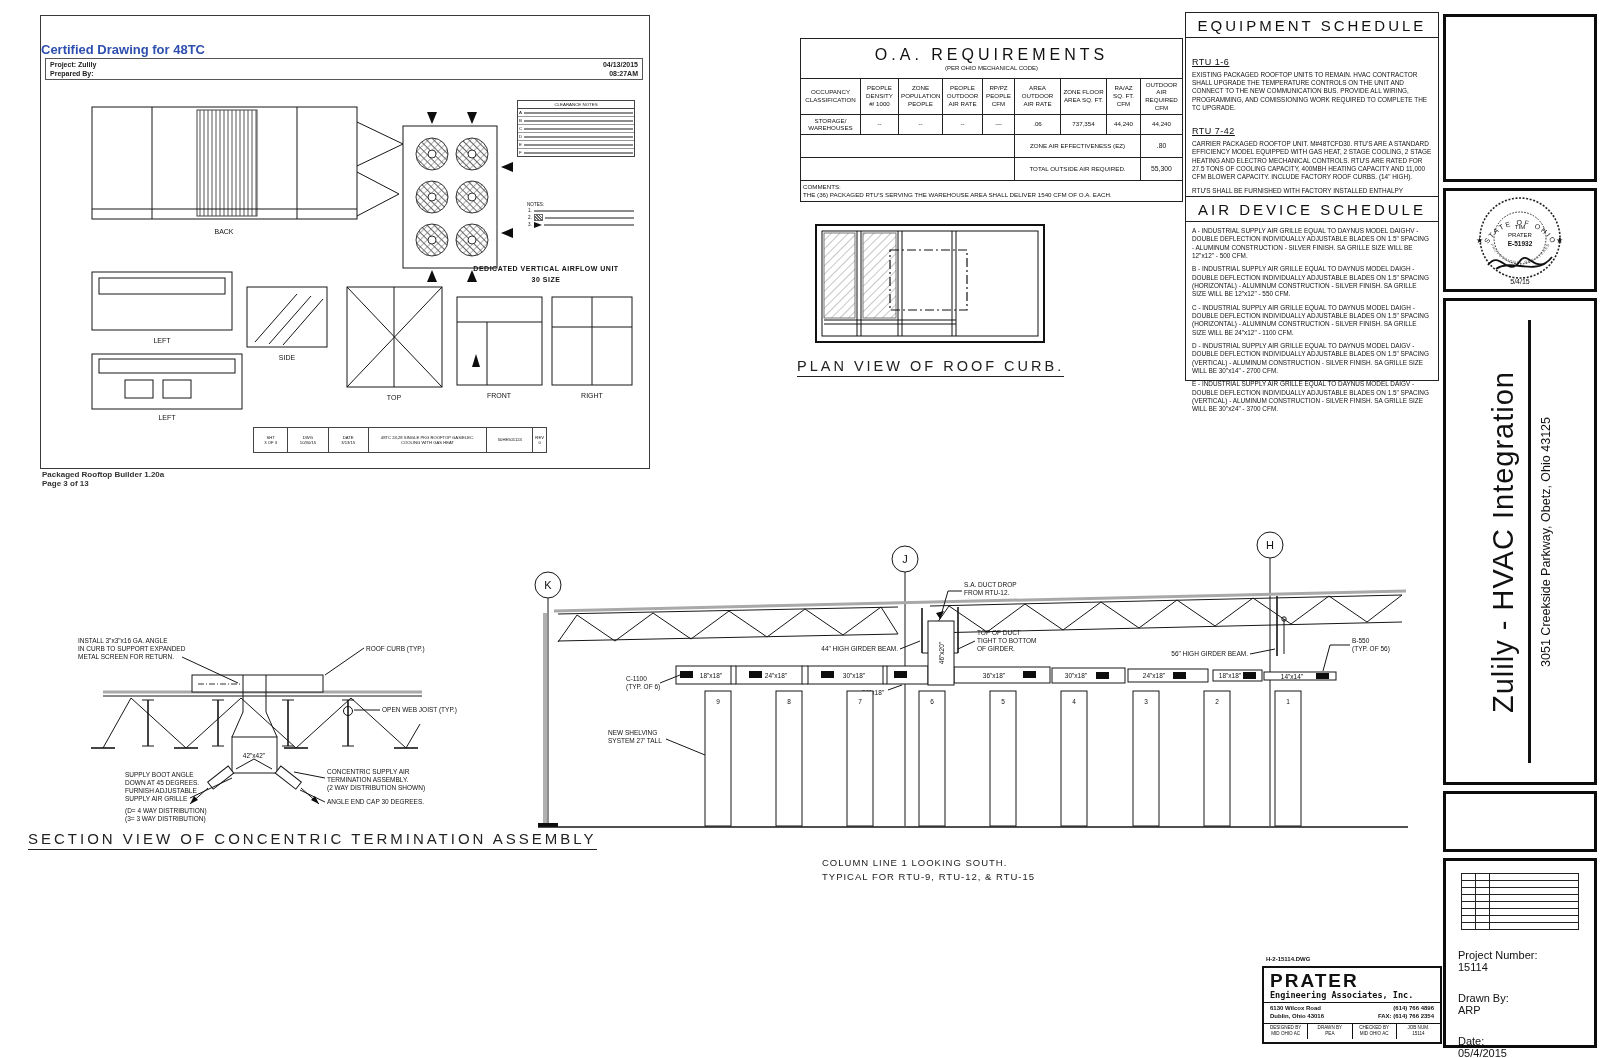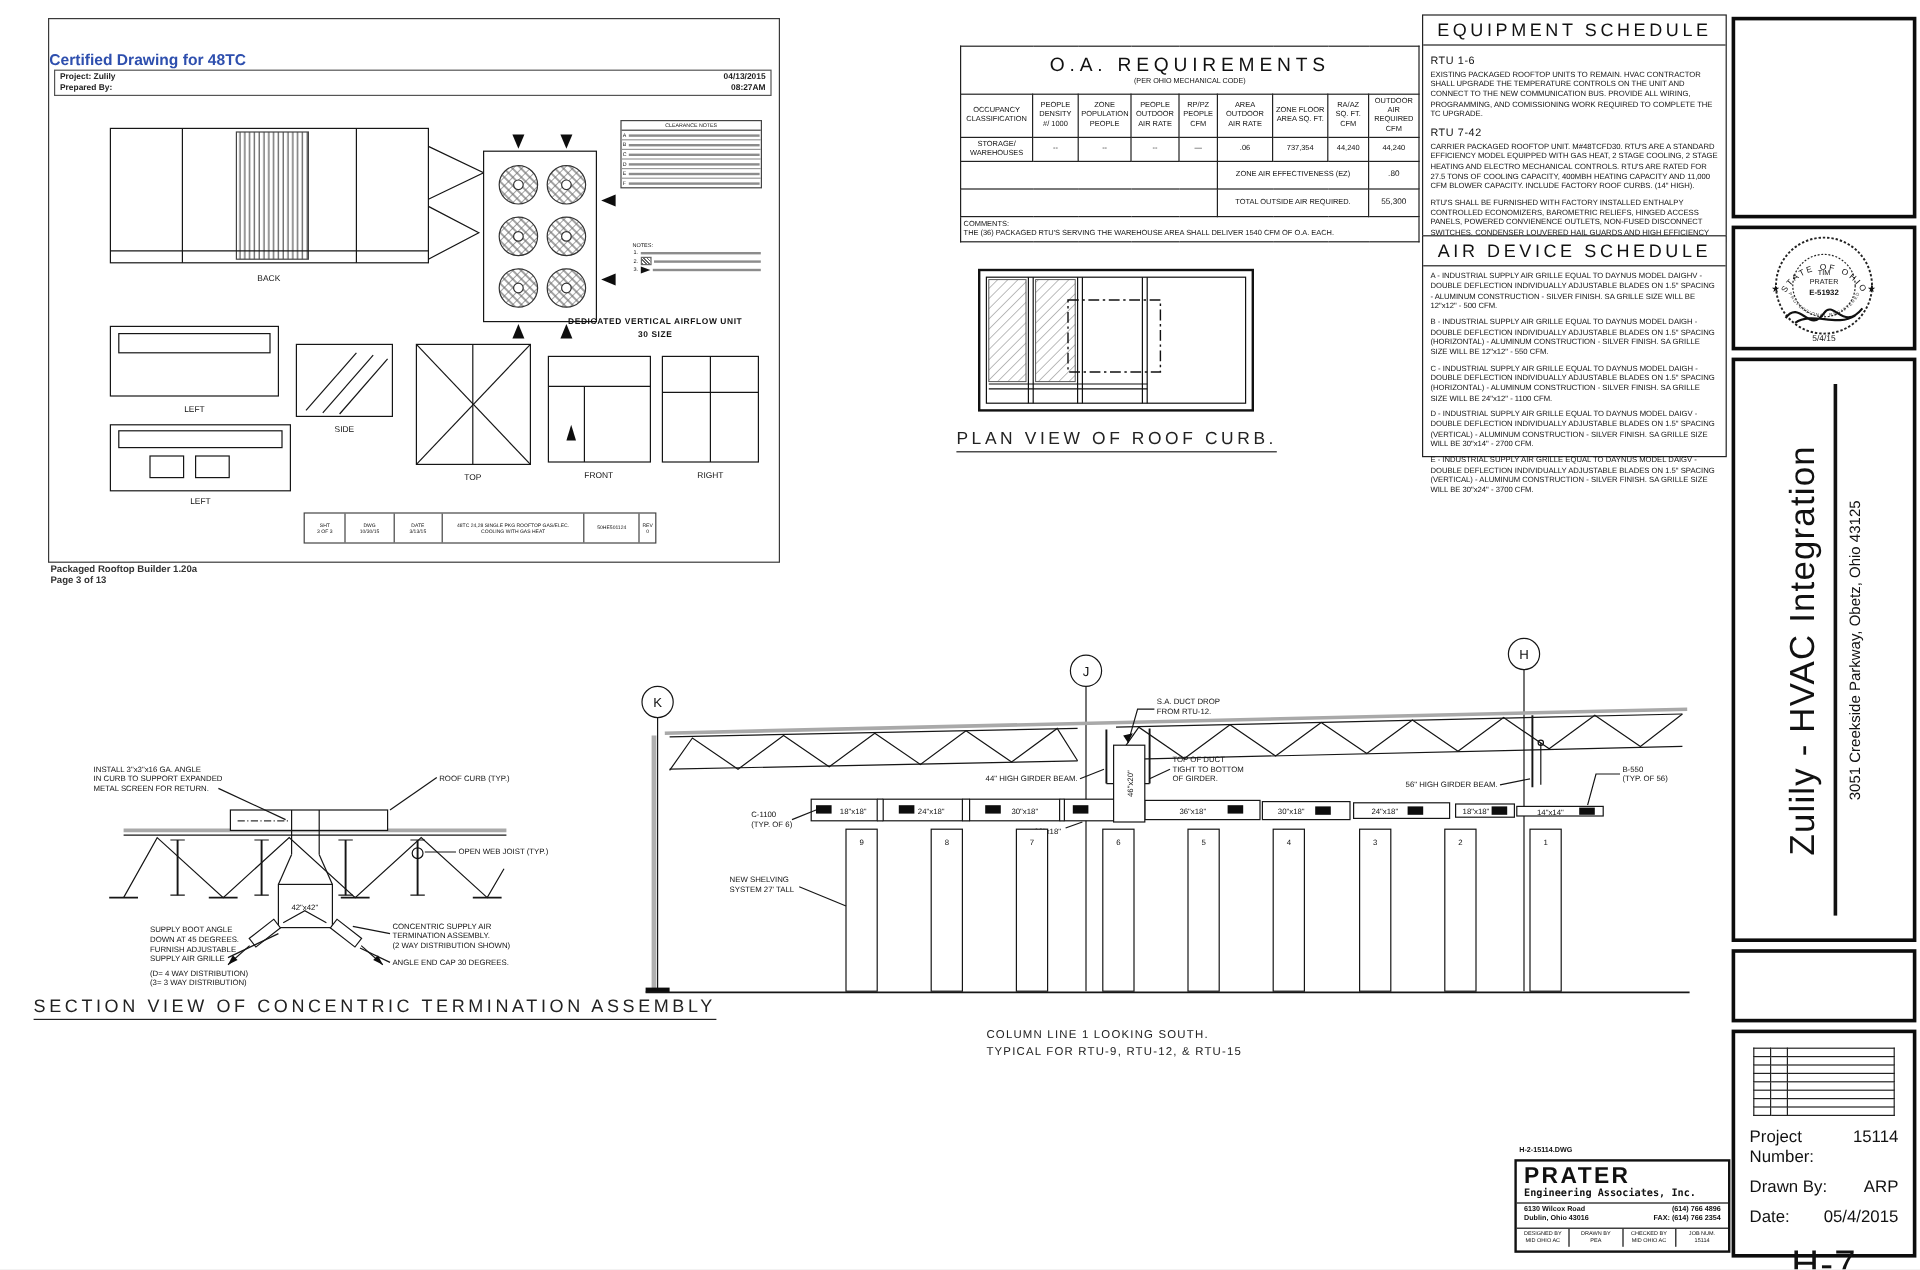--- a/index.html
+++ b/index.html
@@ -25,29 +25,29 @@
   table.oa .oat{font-size:16px;letter-spacing:4px;border-bottom:none;padding-top:4px;}
   table.oa .oas{font-size:6px;border-top:none;padding-bottom:3px;}
   table.oa .val{font-size:6.8px;}
   table.oa .cm{text-align:left;font-size:6.2px;}
   
   .sched{border:1.6px solid #222;background:#fff;}
   .sched-title{font-size:15px;letter-spacing:3px;text-align:center;padding:4px 0 3px;
                border-bottom:1.6px solid #222;}
   .sched-body{padding:5px 6px;font-size:6.4px;line-height:1.3;}
   .sched-body p{margin:0 0 5px;}
-  .rtuhead{font-size:9px;margin:2px 0 2px;letter-spacing:.5px;}
+  .rtuhead{font-size:9px;text-decoration:underline;margin:14px 0 2px;letter-spacing:.5px;}
   
   .tbbox{border:3px solid #0c0c0c;background:#fff;box-sizing:border-box;}
   .vertwrap{display:flex;flex-direction:row;align-items:center;justify-content:center;height:100%;gap:8px;}
   .vert{writing-mode:vertical-rl;transform:rotate(180deg);text-align:center;}
   .vt-title{font-size:29px;letter-spacing:1px;color:#111;}
   .vt-addr{font-size:12.5px;color:#111;}
   .vrule{width:3px;height:92%;background:#111;}
-  .fieldrow{display:flex;justify-content:space-between;font-size:14px;padding:0 12px;margin-top:9px;}
+  .fieldrow{display:flex;justify-content:space-between;font-size:11px;padding:0 12px;margin-top:19px;flex-direction:column;}
   .sheetnum{font-size:32px;text-align:center;letter-spacing:1px;margin-top:14px;}
   table.rev{border-collapse:collapse;margin:12px auto 0;}
   table.rev td{border:1px solid #222;height:6px;padding:0;}
   
   .prater{border:2px solid #111;background:#fff;font-size:6px;}
   .pr-logo{font-size:19px;font-weight:900;letter-spacing:2px;line-height:1;padding:3px 6px 0;}
   .pr-name{font-family:"DejaVu Sans Mono",monospace;font-size:8.5px;font-weight:bold;padding:0 6px 2px;}
   .pr-addr{display:flex;justify-content:space-between;border-top:1px solid #111;
            padding:2px 6px;font-weight:bold;font-size:6px;line-height:1.3;}
   .pr-cells{display:flex;border-top:1px solid #111;}

